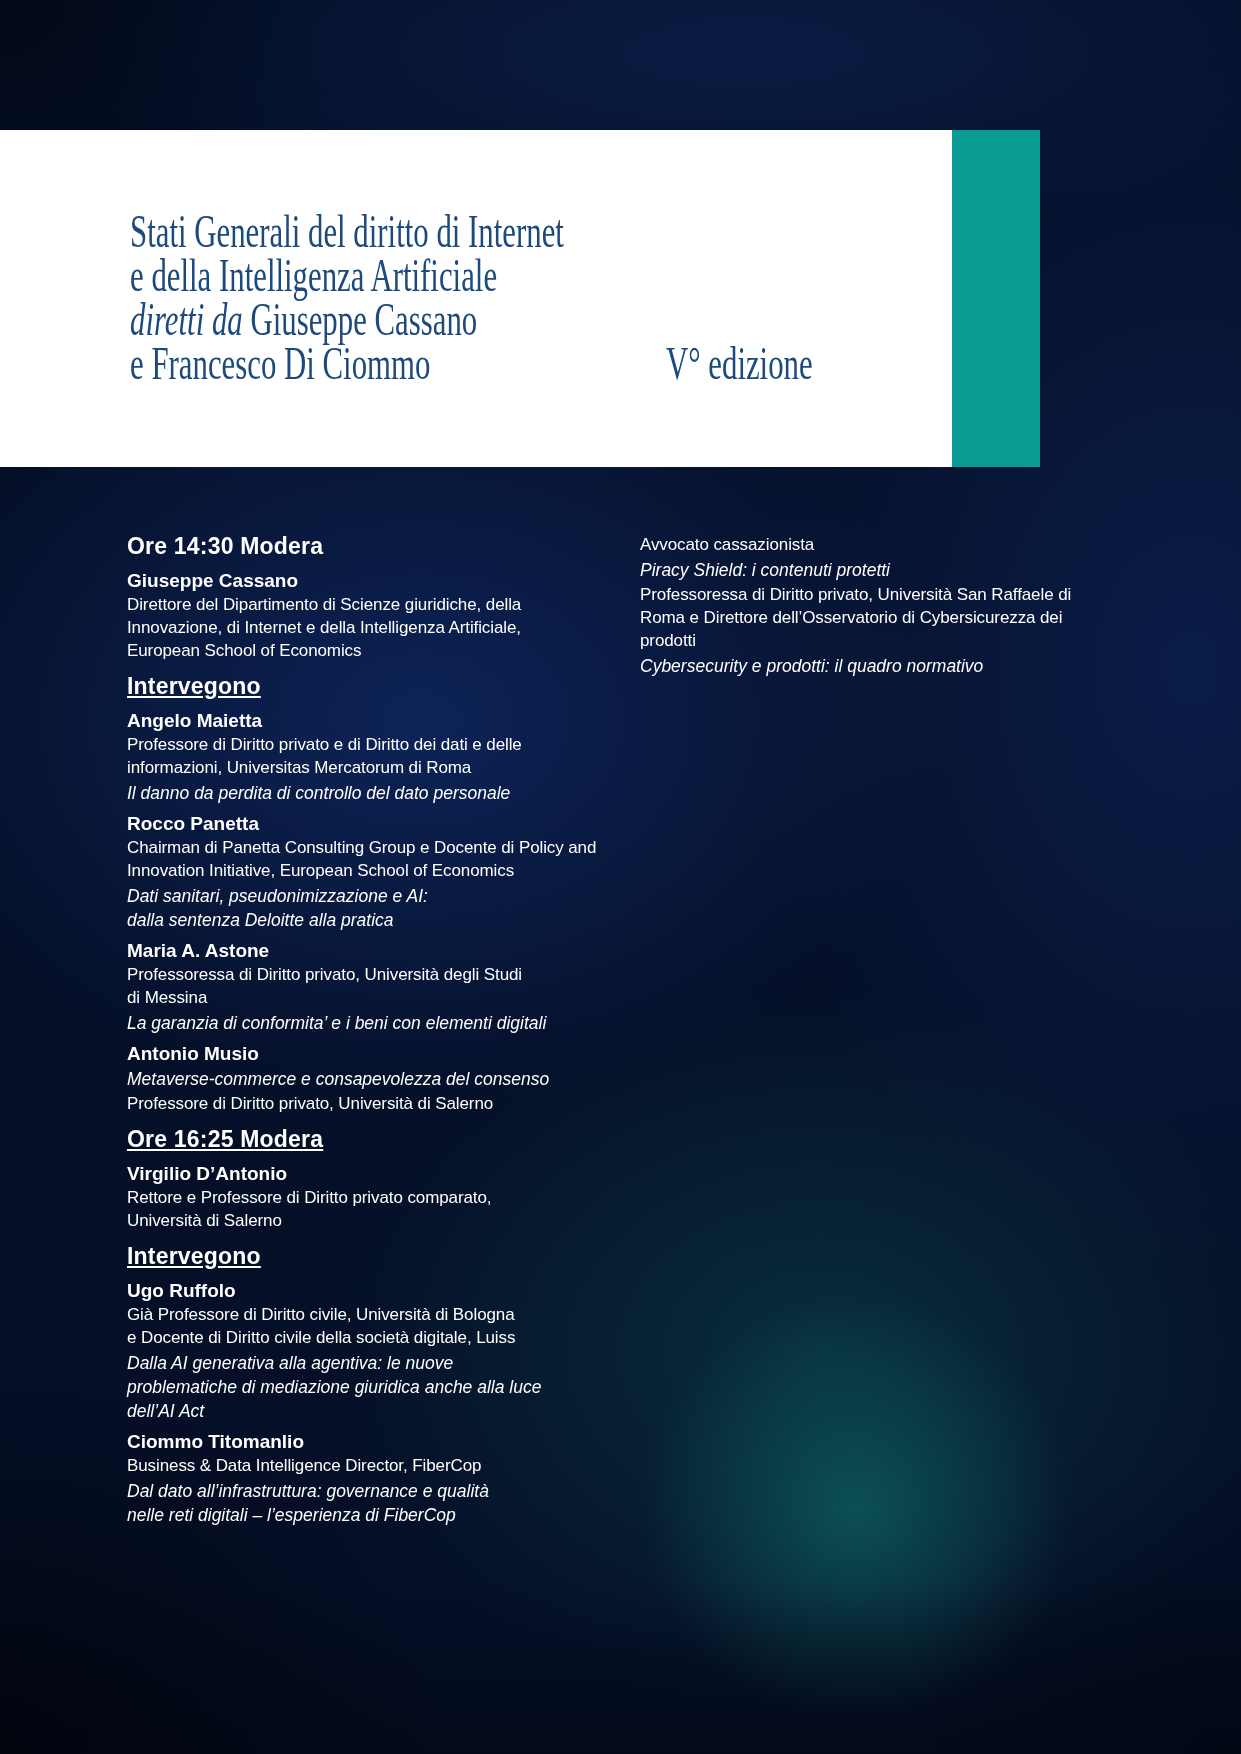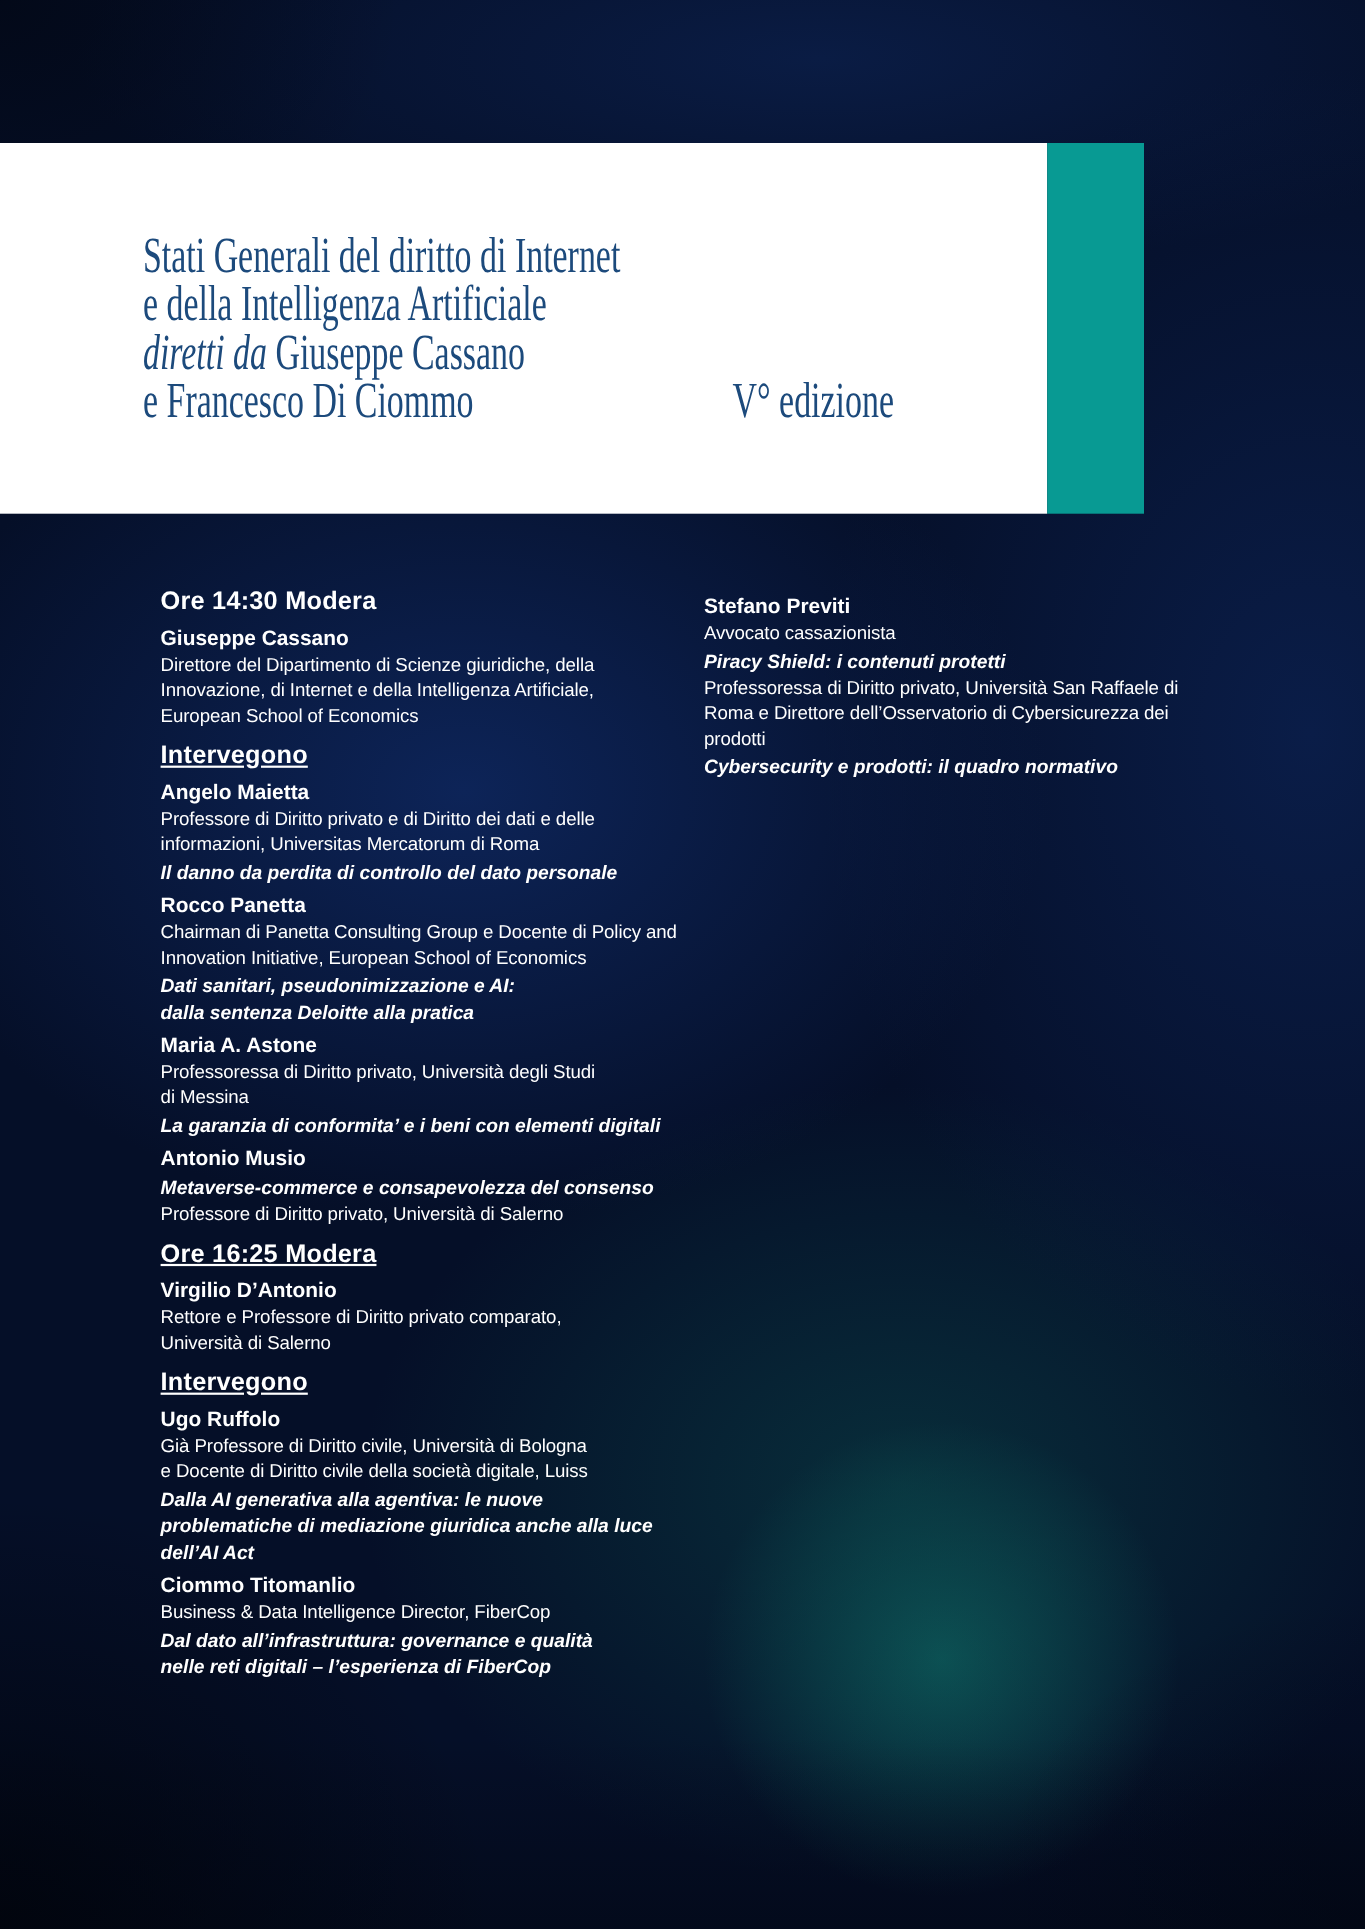--- a/index.html
+++ b/index.html
@@ -34,27 +34,27 @@
   .header-text{position:absolute;left:130px;top:210px;width:900px;}
   .h-line{
     height:44px;line-height:44px;font-family:"Liberation Serif",serif;
     font-size:46px;white-space:nowrap;
     transform:scaleX(0.67);transform-origin:0 0;position:relative;width:1200px;
   }
   .h-italic{font-style:italic;}
   .h-edition{position:absolute;left:800px;top:0;}
   
   .col{position:absolute;top:532px;color:#ffffff;}
-  .col-left{left:146px;width:492px;}
+  .col-left{left:127px;width:492px;}
   .col-right{left:640px;width:440px;}
   .blk{white-space:pre-line;}
   .blk.heading{font-size:23px;line-height:29px;font-weight:bold;letter-spacing:0.2px;}
   .blk.name{font-size:19px;line-height:22px;font-weight:bold;margin-top:9px;}
   .blk.desc{font-size:17px;line-height:23px;margin-top:1px;letter-spacing:-0.1px;}
-  .blk.talk{font-size:17.5px;line-height:24px;font-weight:bold;font-style:italic;margin-top:2px;}
+  .blk.talk{font-size:17.5px;line-height:24px;font-weight:normal;font-style:italic;margin-top:2px;}
   .blk.heading{margin-top:0;}
   .desc + .heading{margin-top:10px;text-decoration:underline;}
   .talk + .heading{margin-top:15px;}
   .talk + .name{margin-top:8px;}
 </style>
 </head>
 <body>
 
 <div id="page">
 
@@ -327,21 +327,20 @@
 e Docente di Diritto civile della società digitale, Luiss</div>
       <div class="blk talk">Dalla AI generativa alla agentiva: le nuove
 problematiche di mediazione giuridica anche alla luce
 dell’AI Act</div>
       <div class="blk name">Ciommo Titomanlio</div>
       <div class="blk desc">Business &amp; Data Intelligence Director, FiberCop</div>
       <div class="blk talk">Dal dato all’infrastruttura: governance e qualità
 nelle reti digitali – l’esperienza di FiberCop</div>
     </div>
   <div class="col col-right">
-      <div class="blk name">Stefano Previti</div>
       <div class="blk desc">Avvocato cassazionista</div>
       <div class="blk talk">Piracy Shield: i contenuti protetti</div>
       <div class="blk desc">Professoressa di Diritto privato, Università San Raffaele di
 Roma e Direttore dell’Osservatorio di Cybersicurezza dei
 prodotti</div>
       <div class="blk talk">Cybersecurity e prodotti: il quadro normativo</div>
     </div>
 
 </div>
 

